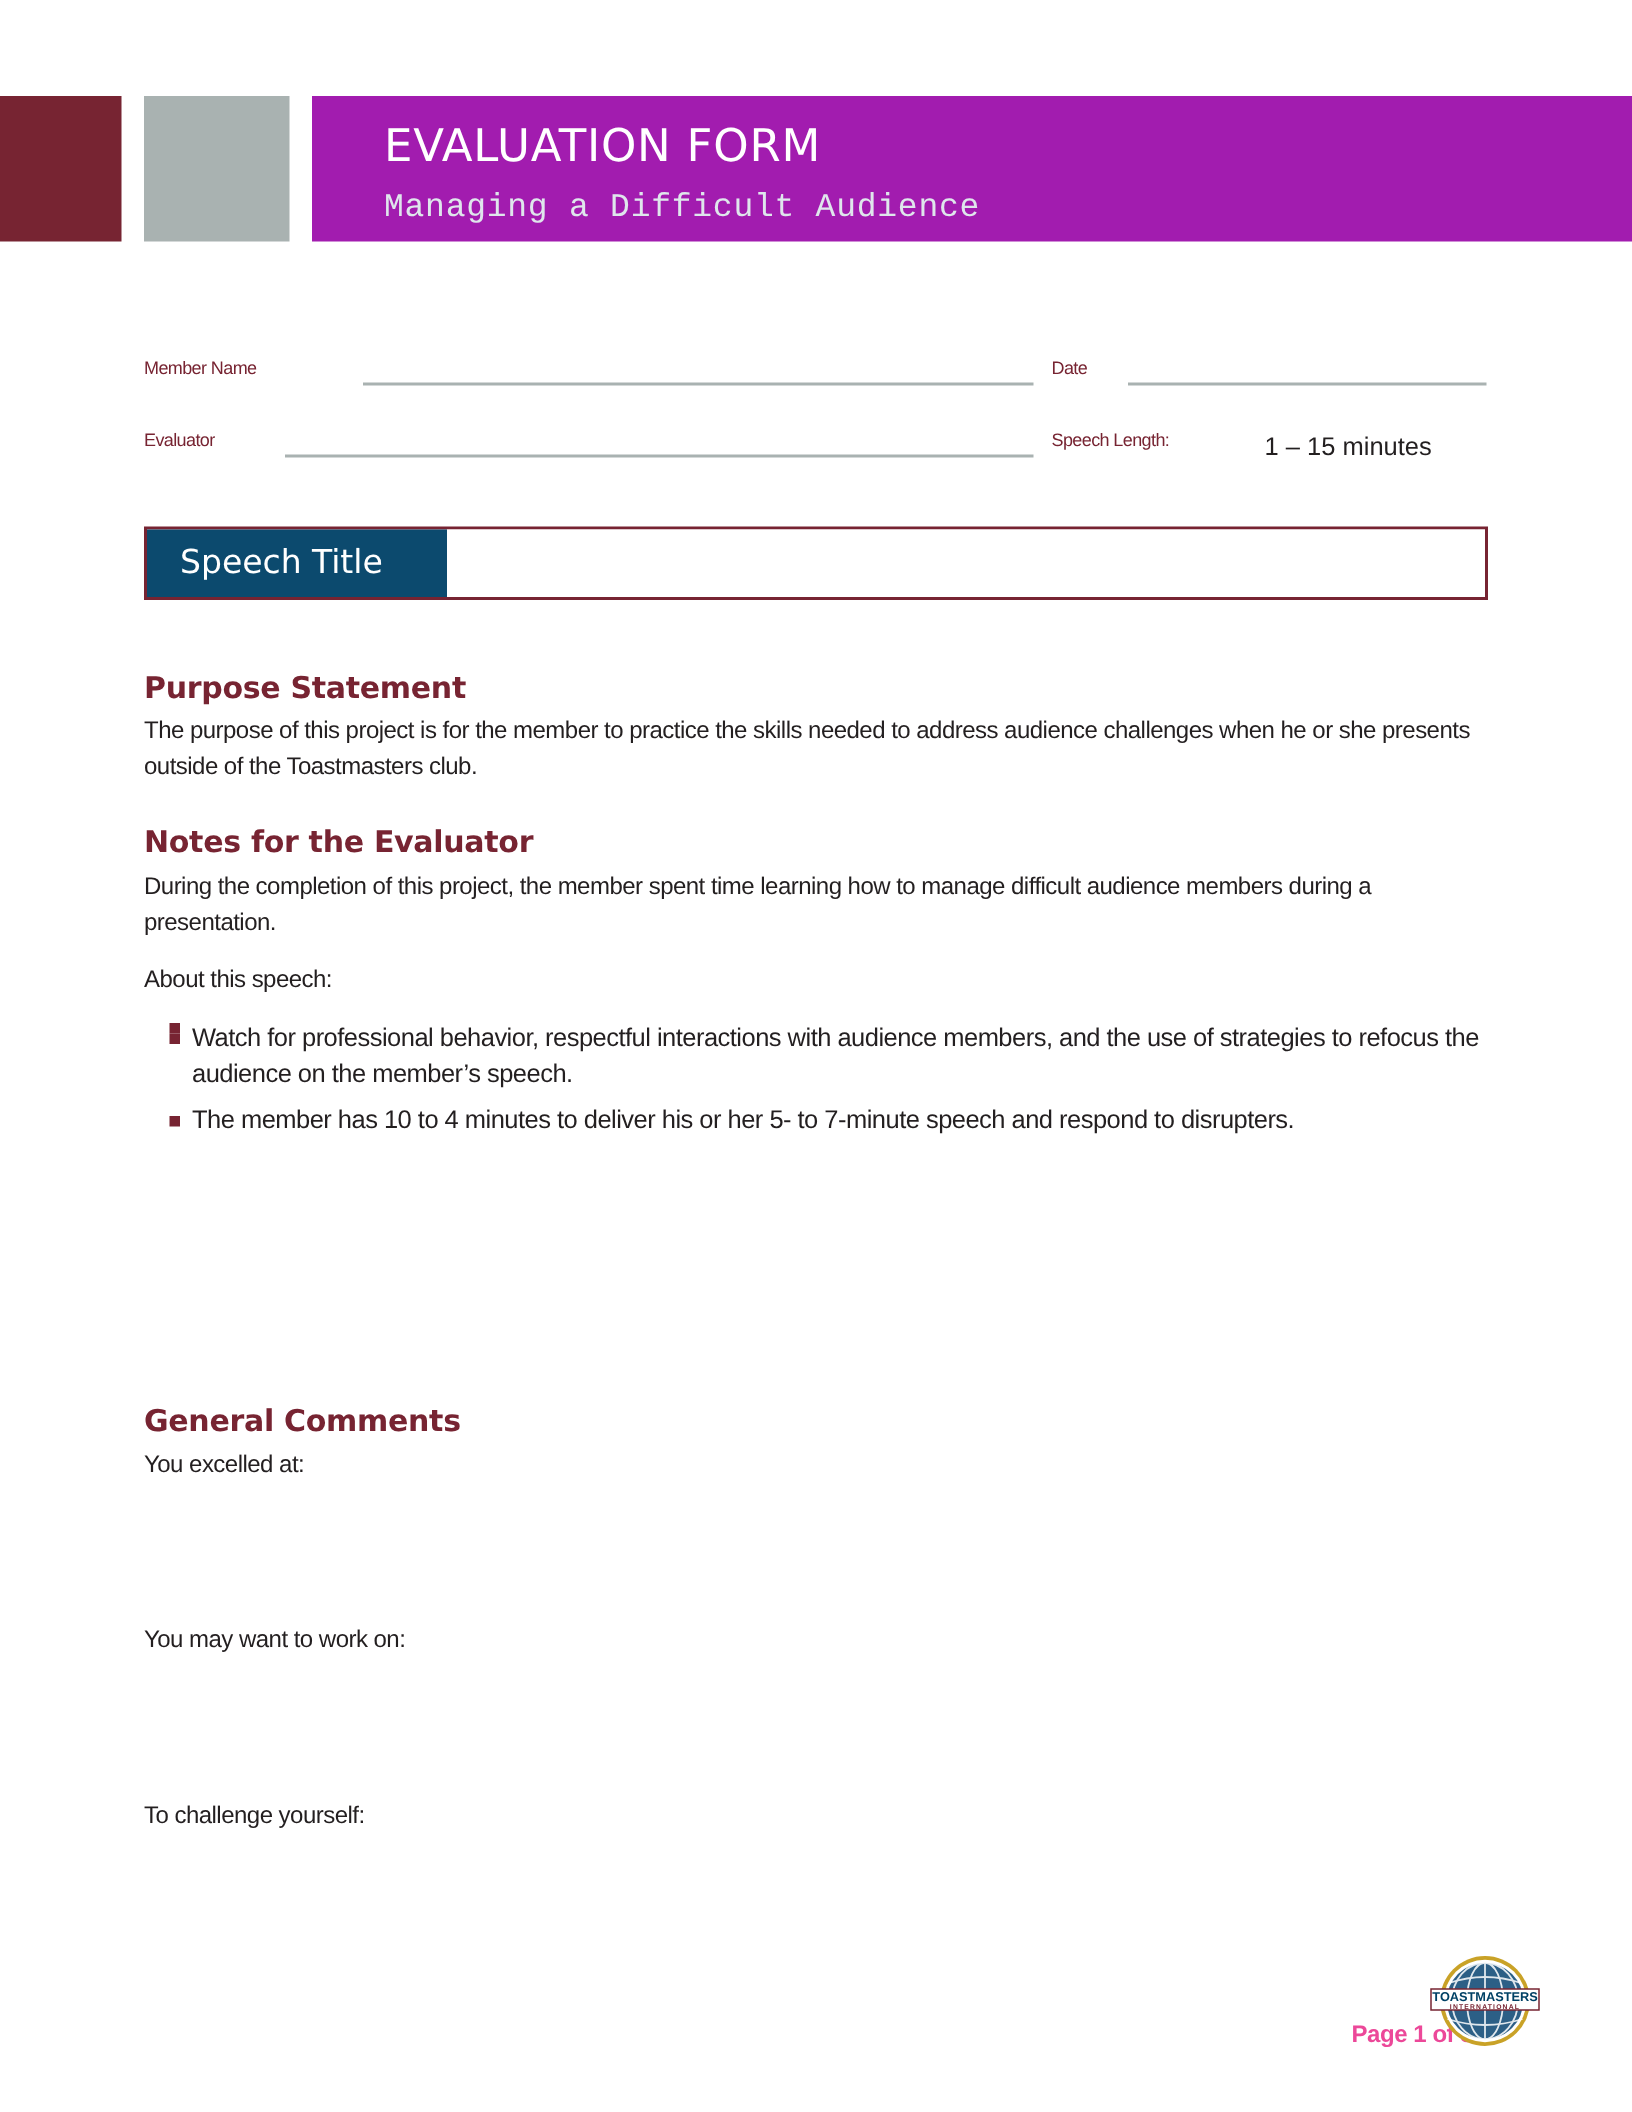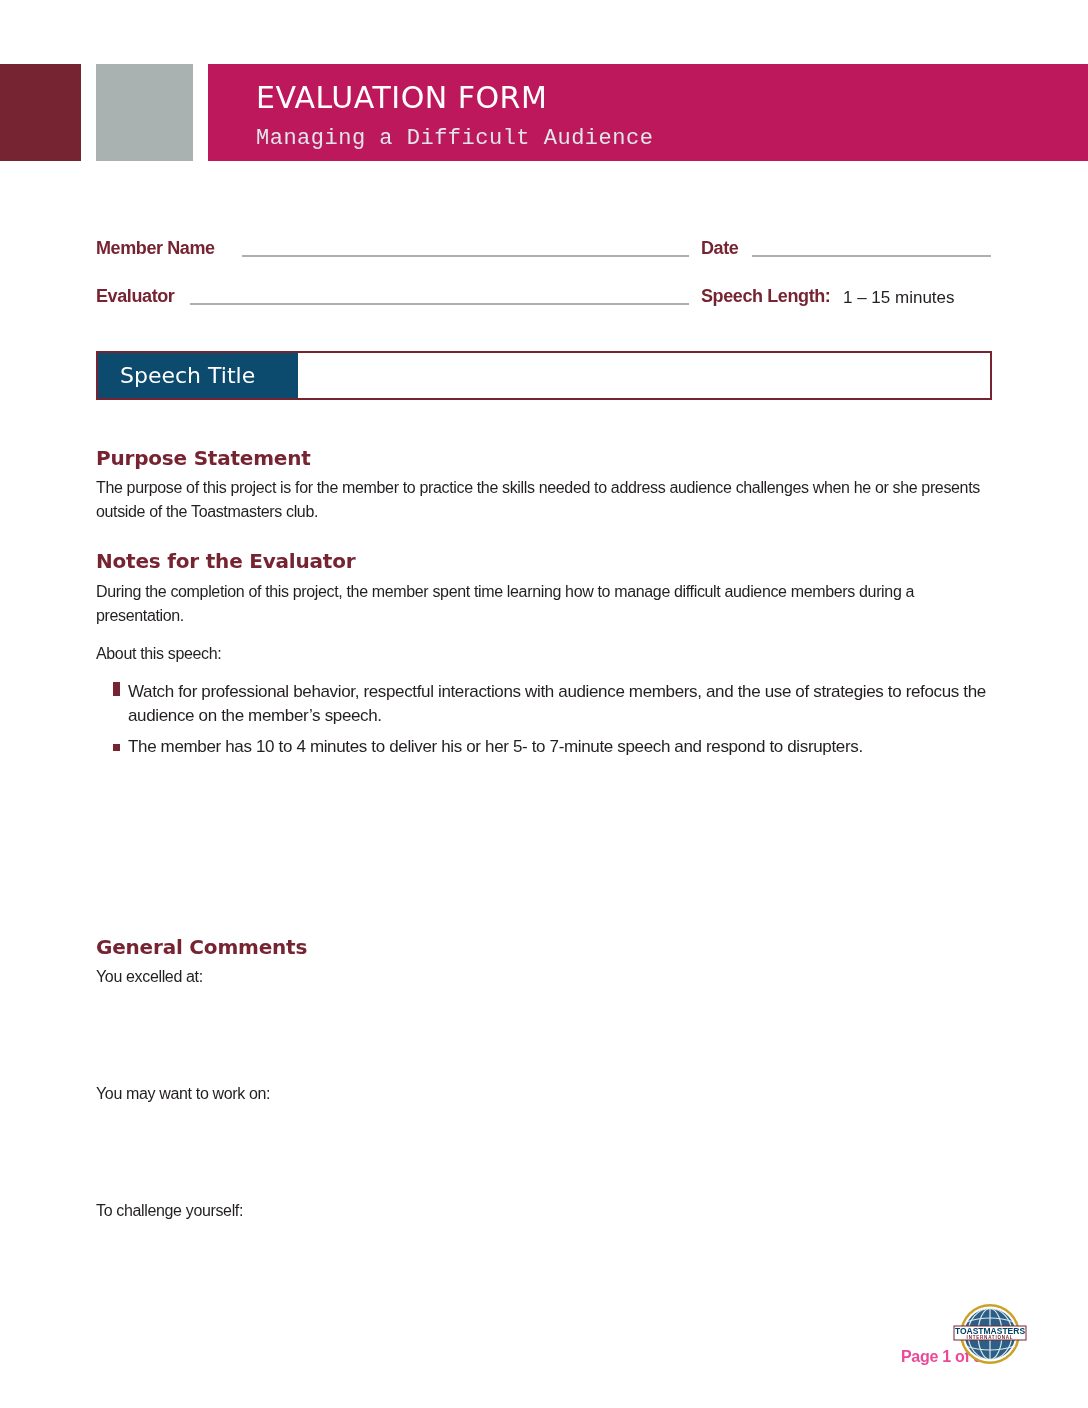--- a/index.html
+++ b/index.html
@@ -1,25 +1,25 @@
 <!DOCTYPE html>
 <html><head>
 <meta charset="utf-8">
 <style>
   * { box-sizing: border-box; margin: 0; padding: 0; }
   html, body { width: 1088px; height: 1408px; background: #ffffff; }
   body { position: relative; font-family: "Liberation Sans", sans-serif; color: #231f20; overflow: hidden; }
 
   .hdr-maroon { position: absolute; left: 0; top: 64px; width: 81px; height: 97px; background: #772432; }
   .hdr-gray { position: absolute; left: 96px; top: 64px; width: 97px; height: 97px; background: #a9b2b1; }
-  .hdr-blue { position: absolute; left: 208px; top: 64px; width: 880px; height: 97px; background: #be185d; }
+  .hdr-blue { position: absolute; left: 208px; top: 64px; width: 880px; height: 97px; background: #a21caf; }
   .hdr-title { position: absolute; left: 48px; top: 16px; font-family: "DejaVu Sans", sans-serif; font-size: 30px; color: #ffffff; letter-spacing: 0.5px; }
   .hdr-sub { position: absolute; left: 48px; top: 62px; font-family: Liberation Mono, monospace; font-size: 22px; color: #dfe6ec; letter-spacing: 0.5px; }
 
-  .field-label { position: absolute; font-size: 18px; font-weight: bold; color: #772432; letter-spacing: -0.4px; white-space: nowrap; }
+  .field-label { position: absolute; font-size: 12px; font-weight: normal; color: #772432; letter-spacing: -0.4px; white-space: nowrap; }
   .field-line { position: absolute; height: 2px; background: #a9b2b1; }
   .field-value { position: absolute; font-size: 17px; color: #231f20; white-space: nowrap; }
 
   .title-box { position: absolute; left: 96px; top: 351px; width: 896px; height: 49px; border: 2px solid #772432; display: flex; }
   .title-label { width: 200px; height: 100%; background: #0c4a6e; color: #ffffff; font-family: "DejaVu Sans", sans-serif; font-size: 22px; display: flex; align-items: center; padding-left: 22px; }
   .title-input { flex: 1; height: 100%; border: none; outline: none; background: #ffffff; font-size: 18px; padding: 0 10px; }
 
   .section-h { position: absolute; left: 96px; font-family: "DejaVu Sans", sans-serif; font-weight: bold; font-size: 20px; color: #772432; letter-spacing: -0.2px; }
   .para { position: absolute; left: 96px; width: 890px; font-size: 16px; line-height: 24px; color: #231f20; letter-spacing: -0.35px; }
 

